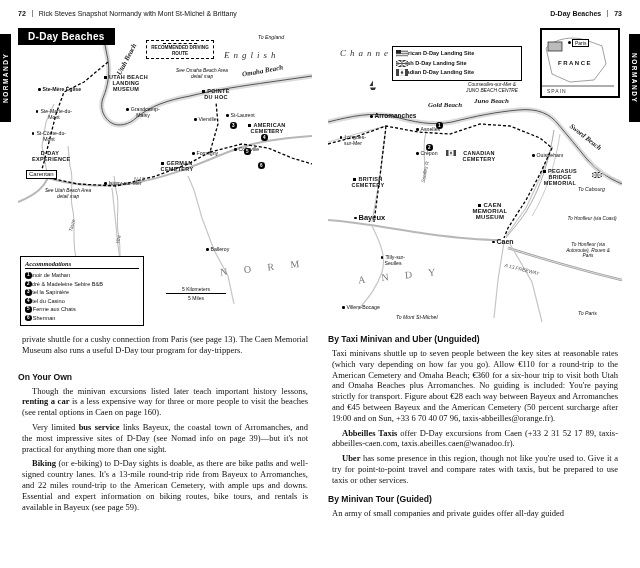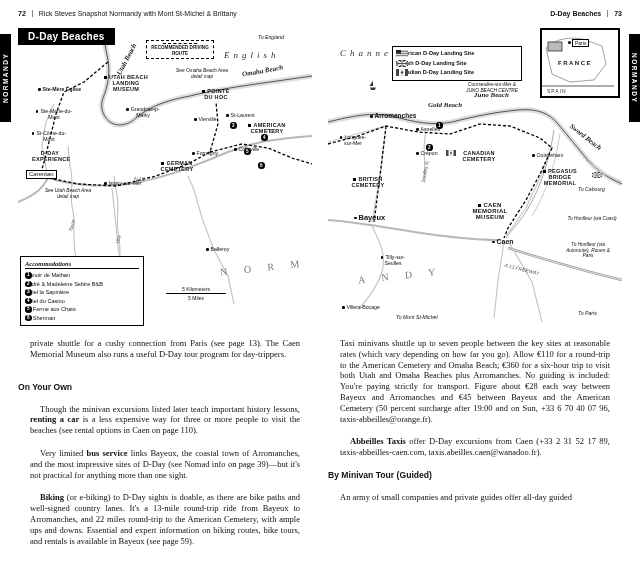--- a/index.html
+++ b/index.html
@@ -61,21 +61,21 @@
   .inset .france{position:absolute;left:16px;top:30px;font-size:6px;letter-spacing:1.5px;font-weight:bold;}
   .inset .spain{position:absolute;left:5px;bottom:2px;font-size:5px;letter-spacing:1px;color:#333;}
   .inset svg{position:absolute;left:0;top:0;}
   .flag{flex:none;display:inline-block;}
   .map .flag{position:absolute;z-index:3;}
   .scale{position:absolute;left:142px;top:260px;width:72px;text-align:center;font-size:5px;z-index:2;line-height:6px;}
   .scale .bar{border-top:1px solid #000;margin:1px 6px;}
   
   .text{margin-top:8px;font-family:"Liberation Serif",serif;font-size:8.5px;line-height:10.8px;
         text-align:justify;color:#111;}
-  .text p{margin:12px;}
+  .text p{margin:4px;}
   .text p.ind{text-indent:10px;}
   .text h3{font-family:"Liberation Sans",sans-serif;font-size:8.6px;line-height:10px;margin:6px 0 2px;}
   .text h3.sub{margin-top:8px;}
 </style>
 </head>
 <body>
 
 <div class="sheet">
 
   <div class="runhead rh-l">
@@ -183,21 +183,21 @@
           </div>
       </div>
     </div>
 
     <div class="text">
       <p><span>private shuttle for a cushy connection from Paris (see page 13). The Caen Memorial Museum also runs a useful D-Day tour program for day-trippers.</span></p>
       <h3>
         <br>
         <span>On Your Own</span>
       </h3>
-      <p class="ind"><span>Though the minivan excursions listed later teach important history lessons, </span><b>renting a car</b><span> is a less expensive way for three or more people to visit the beaches (see rental options in Caen on page 110).</span></p>
+      <p class="ind"><span>Though the minivan excursions listed later teach important history lessons, </span><b>renting a car</b><span> is a less expensive way for three or more people to visit the beaches (see rental options in Caen on page 160).</span></p>
       <p class="ind"><span>Very limited </span><b>bus service</b><span> links Bayeux, the coastal town of Arromanches, and the most impressive sites of D-Day (see Nomad info on page 39)—but it's not practical for anything more than one sight.</span></p>
       <p class="ind"><b>Biking</b><span> (or e-biking) to D-Day sights is doable, as there are bike paths and well-signed country lanes. It's a 13-mile round-trip ride from Bayeux to Arromanches, and 22 miles round-trip to the American Cemetery, with ample ups and downs. Essential and expert information on biking routes, bike tours, and rentals is available in Bayeux (see page 59).</span></p>
     </div>
   </div>
 
   <div class="page page-r">
     <div class="map">
       <svg class="roads" viewBox="0 0 294 300" width="294" height="300">
         <path d="M0,96 C24,90 44,86 64,90 C86,96 104,100 124,96 C148,90 168,86 190,84 C210,82 222,88 230,98 C240,110 250,122 258,132 C268,144 280,152 294,158" stroke="#dcdcdc" stroke-width="5" fill="none"></path>
         <path d="M0,96 C24,90 44,86 64,90 C86,96 104,100 124,96 C148,90 168,86 190,84 C210,82 222,88 230,98 C240,110 250,122 258,132 C268,144 280,152 294,158" stroke="#555" stroke-width="1" fill="none"></path>
@@ -265,21 +265,21 @@
           <path d="M0,56 H72" stroke="#333" stroke-width="0.8"></path>
         </svg>
         <span class="star"></span>
         <span class="paris">Paris</span>
         <span class="france">FRANCE</span>
         <span class="spain">SPAIN</span>
       </div>
 
       <div class="lbl b dotted" style="left:42px;top:86px;font-size:6.5px;">Arromanches</div>
       <div class="lbl beach" style="left:100px;top:76px;">Gold Beach</div>
-      <div class="lbl beach" style="left:146px;top:66px;">Juno Beach</div>
+      <div class="lbl beach" style="left:146px;top:72px;">Juno Beach</div>
       <div class="lbl beach" style="left:238px;top:108px;transform:rotate(38deg);">Sword Beach</div>
       <div class="lbl note" style="left:138px;top:56px;">Courseulles-sur-Mer &amp; JUNO BEACH CENTRE</div>
       <div class="lbl tiny dotted" style="left:88px;top:100px;">Asnelles</div>
       <div class="lbl tiny dotted wrap" style="left:8px;top:108px;width:34px;">Longues-sur-Mer</div>
       <div class="lbl tiny dotted" style="left:88px;top:124px;">Crépon</div>
       <div class="lbl caps wrap" style="left:130px;top:124px;width:42px;">CANADIAN CEMETERY</div>
       <div class="lbl roadlbl" style="left:86px;top:142px;transform:rotate(-78deg);">Seulles R.</div>
       <div class="lbl caps wrap sq" style="left:22px;top:150px;width:36px;">BRITISH CEMETERY</div>
       <div class="lbl tiny dotted" style="left:204px;top:126px;">Ouistreham</div>
       <div class="lbl caps wrap sq" style="left:210px;top:142px;width:44px;">PEGASUS BRIDGE MEMORIAL</div>
@@ -307,20 +307,22 @@
         </svg>
       <svg class="flag" style="left:264px;top:146px;" width="10" height="6">
           <rect width="10" height="6" fill="#333"></rect>
           <path d="M0,0 L10,6 M10,0 L0,6" stroke="#fff" stroke-width="1.2"></path>
           <path d="M5,0 V6 M0,3 H10" stroke="#fff" stroke-width="1.8"></path>
           <path d="M5,0 V6 M0,3 H10" stroke="#555" stroke-width="0.8"></path>
         </svg>
     </div>
 
     <div class="text">
+      <h3><span>By Taxi Minivan and Uber (Unguided)</span></h3>
       <p><span>Taxi minivans shuttle up to seven people between the key sites at reasonable rates (which vary depending on how far you go). Allow €110 for a round-trip to the American Cemetery and Omaha Beach; €360 for a six-hour trip to visit both Utah and Omaha Beaches plus Arromanches. No guiding is included: You're paying strictly for transport. Figure about €28 each way between Bayeux and Arromanches and €45 between Bayeux and the American Cemetery (50 percent surcharge after 19:00 and on Sun, +33 6 70 40 07 96, taxis-abbeilles@orange.fr).</span></p>
       <p class="ind"><b>Abbeilles Taxis</b><span> offer D-Day excursions from Caen (+33 2 31 52 17 89, taxis-abbeilles-caen.com, taxis.abeilles.caen@wanadoo.fr).</span></p>
+      <p class="ind"><b>Uber</b><span> has some presence in this region, though not like you're used to. Give it a try for point-to-point travel and compare rates with taxis, but be prepared to use taxis or other services.</span></p>
       <h3 class="sub"><span>By Minivan Tour (Guided)</span></h3>
       <p><span>An army of small companies and private guides offer all-day guided</span></p>
     </div>
   </div>
 
 </div>
 
 </body></html>

